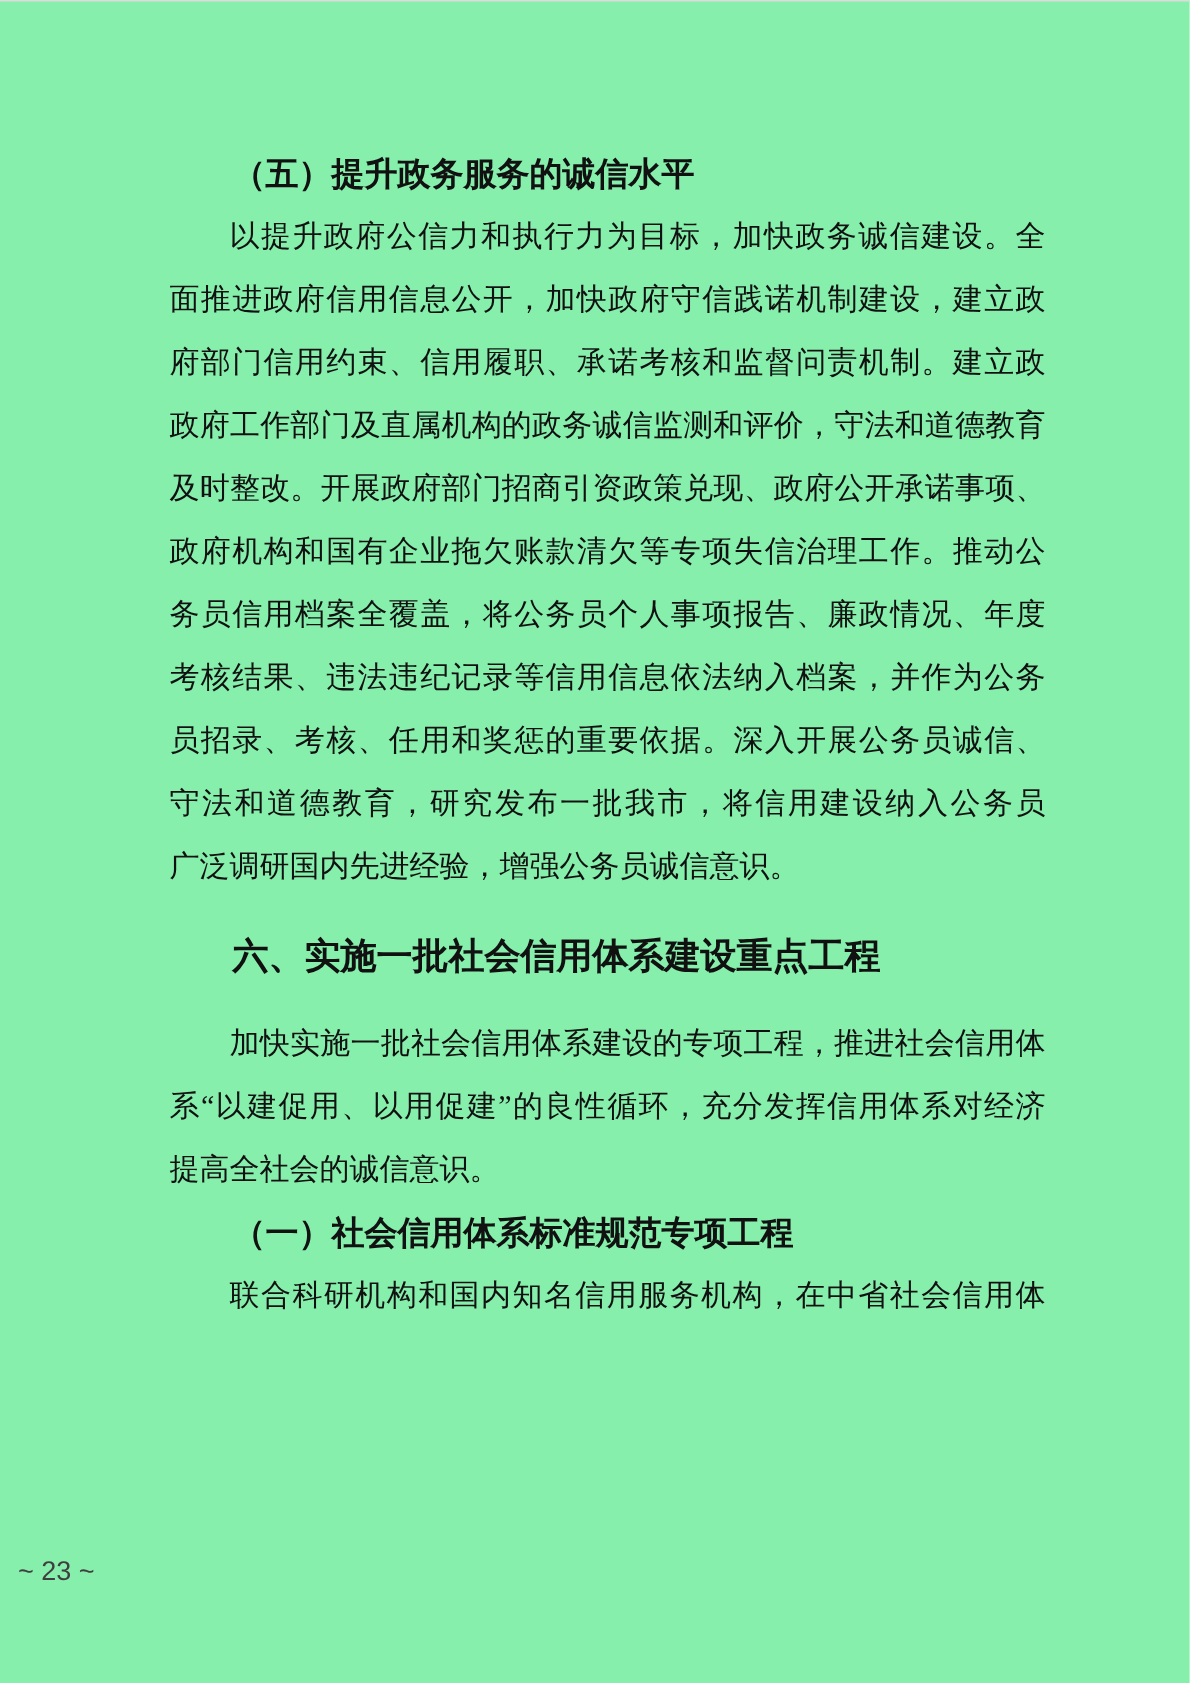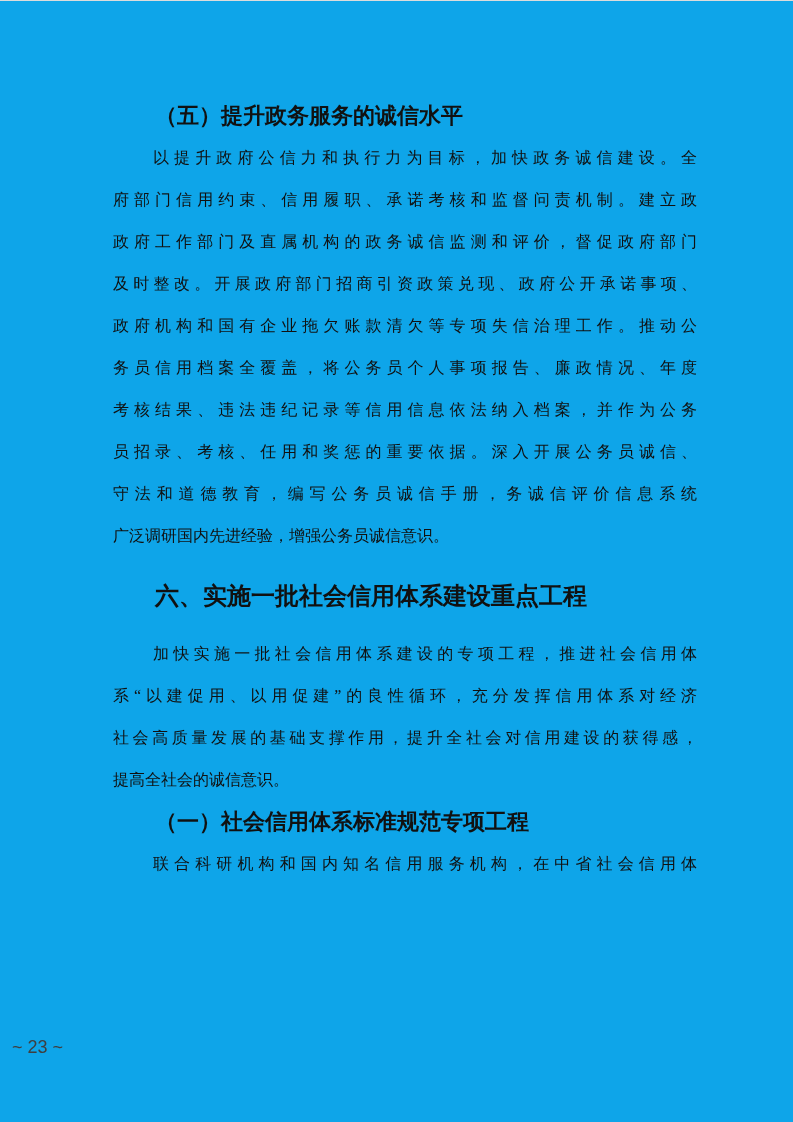--- a/index.html
+++ b/index.html
@@ -6,21 +6,21 @@
   body {
     width: 793px; height: 1122px;
     background: #ffffff;
     font-family: "Liberation Serif", "DejaVu Serif", serif;
     color: #111111;
     overflow: hidden;
   }
   .page {
     position: relative;
     width: 793px; height: 1122px;
-    background: #0ea5e9;
+    background: #86efac;
     border-top: 1px solid #dcdcdc;
     box-sizing: border-box;
   }
   .content {
     position: absolute;
     left: 113px; top: 94px;
     width: 584px;
   }
   .h-kai {
     font-family: "Liberation Serif", "DejaVu Serif", serif;
@@ -37,21 +37,21 @@
     font-weight: bold;
     font-size: 24px;
     line-height: 42px;
     height: 42px;
     margin: 18px 0 16px 0;
     text-indent: 42px;
     white-space: nowrap;
   }
   .para { margin: 0; }
   .ln {
-    font-size: 16px;
+    font-size: 20px;
     line-height: 42px;
     height: 42px;
     text-align: justify;
     text-align-last: justify;
     overflow: hidden;
   }
   .ln.indent { text-indent: 40px; }
   .ln.last { text-align-last: left; }
   .ln.tight { letter-spacing: -0.65px; }
   .footer {
@@ -67,37 +67,37 @@
 </head>
 <body>
 
 <div class="page">
   <div class="content">
 
     <h3 class="h-kai">（五）提升政务服务的诚信水平</h3>
 
     <div class="para">
       <div class="ln indent">以提升政府公信力和执行力为目标，加快政务诚信建设。全</div>
+      <div class="ln">面推进政府信用信息公开，加快政府守信践诺机制建设，建立政</div>
       <div class="ln">府部门信用约束、信用履职、承诺考核和监督问责机制。建立政</div>
-      <div class="ln">政府工作部门及直属机构的政务诚信监测和评价，督促政府部门</div>
+      <div class="ln">政府工作部门及直属机构的政务诚信监测和评价，守法和道德教育</div>
       <div class="ln">及时整改。开展政府部门招商引资政策兑现、政府公开承诺事项、</div>
       <div class="ln">政府机构和国有企业拖欠账款清欠等专项失信治理工作。推动公</div>
       <div class="ln">务员信用档案全覆盖，将公务员个人事项报告、廉政情况、年度</div>
       <div class="ln">考核结果、违法违纪记录等信用信息依法纳入档案，并作为公务</div>
       <div class="ln">员招录、考核、任用和奖惩的重要依据。深入开展公务员诚信、</div>
-      <div class="ln">守法和道德教育，编写公务员诚信手册，务诚信评价信息系统</div>
+      <div class="ln">守法和道德教育，研究发布一批我市，将信用建设纳入公务员</div>
       <div class="ln last">广泛调研国内先进经验，增强公务员诚信意识。</div>
     </div>
 
     <h2 class="h-hei">六、实施一批社会信用体系建设重点工程</h2>
 
     <div class="para">
       <div class="ln indent">加快实施一批社会信用体系建设的专项工程，推进社会信用体</div>
       <div class="ln">系“以建促用、以用促建”的良性循环，充分发挥信用体系对经济</div>
-      <div class="ln tight">社会高质量发展的基础支撑作用，提升全社会对信用建设的获得感，</div>
       <div class="ln last">提高全社会的诚信意识。</div>
     </div>
 
     <h3 class="h-kai">（一）社会信用体系标准规范专项工程</h3>
 
     <div class="para">
       <div class="ln indent">联合科研机构和国内知名信用服务机构，在中省社会信用体</div>
     </div>
 
   </div>

